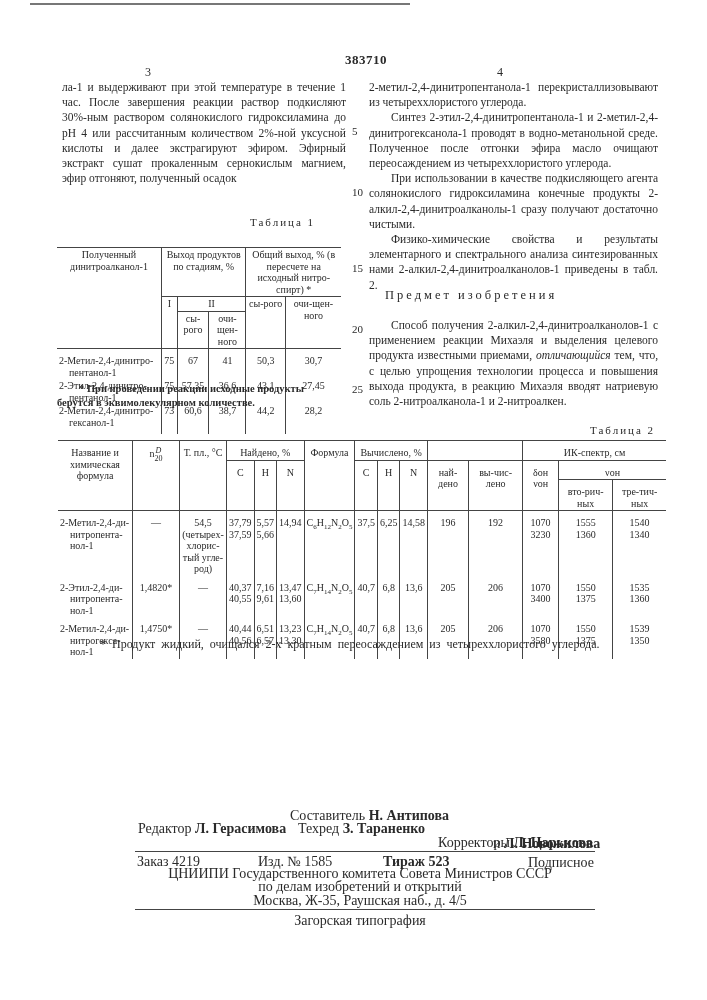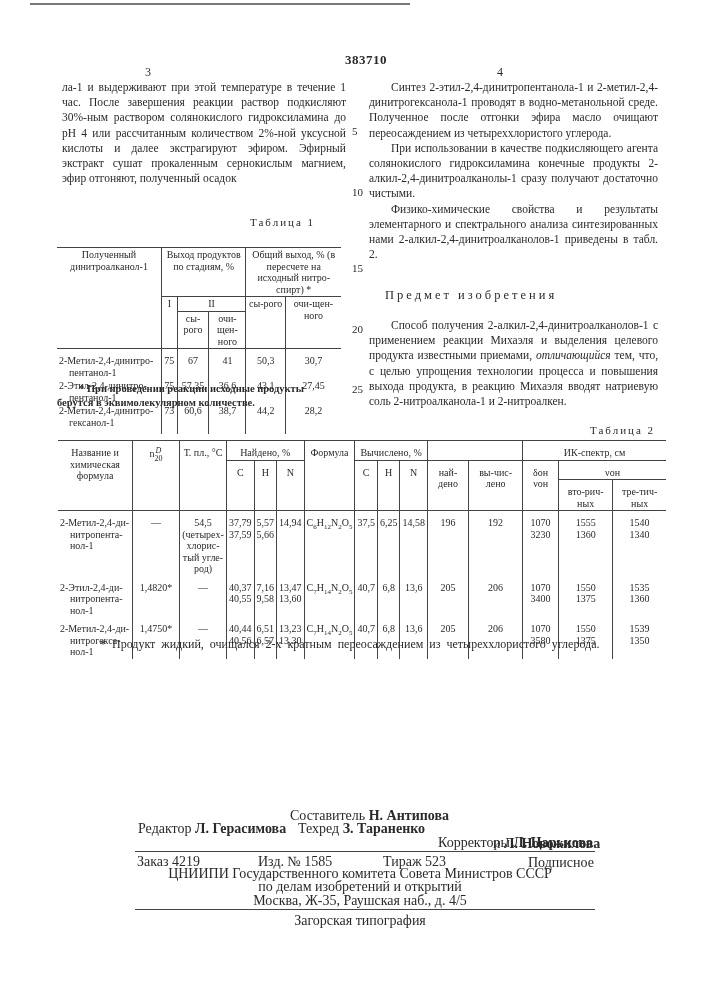--- a/index.html
+++ b/index.html
@@ -44,20 +44,21 @@
 <div class="topline"></div>
 <div class="patno">383710</div>
 <div class="colnum" style="left:145px">3</div>
 <div class="colnum" style="left:497px">4</div>
 
 <div class="col" style="left:62px; top:80px; width:284px;">
   <p>ла-1 и выдерживают при этой температуре в течение 1 час. После завершения реакции раствор подкисляют 30%-ным раствором солянокислого гидроксиламина до pH 4 или рассчитанным количеством 2%-ной уксусной кислоты и далее экстрагируют эфиром. Эфирный экстракт сушат прокаленным сернокислым магнием, эфир отгоняют, полученный осадок</p>
 </div>
 
 <div class="col" style="left:369px; top:80px; width:289px;">
+  <p>2-метил-2,4-динитропентанола-1 перекристаллизовывают из четыреххлористого углерода.</p>
   <p class="indent">Синтез 2-этил-2,4-динитропентанола-1 и 2-метил-2,4-динитрогексанола-1 проводят в водно-метанольной среде. Полученное после отгонки эфира масло очищают переосаждением из четыреххлористого углерода.</p>
   <p class="indent">При использовании в качестве подкисляющего агента солянокислого гидроксиламина конечные продукты 2-алкил-2,4-динитроалканолы-1 сразу получают достаточно чистыми.</p>
   <p class="indent">Физико-химические свойства и результаты элементарного и спектрального анализа синтезированных нами 2-алкил-2,4-динитроалканолов-1 приведены в табл. 2.</p>
 </div>
 
 <div class="heading">Предмет изобретения</div>
 
 <div class="col" style="left:369px; top:318px; width:289px;">
   <p class="indent"><span>Способ получения 2-алкил-2,4-динитроалканолов-1 с применением реакции Михаэля и выделения целевого продукта известными приемами,</span> <i>отличающийся</i> <span>тем, что, с целью упрощения технологии процесса и повышения выхода продукта, в реакцию Михаэля вводят натриевую соль 2-нитроалканола-1 и 2-нитроалкен.</span></p>
 </div>
@@ -197,21 +198,21 @@
         <td class="vb">1,4820*</td>
         <td class="vb">
           <div>—</div>
         </td>
         <td class="vb">
           <div>40,37</div>
           <div>40,55</div>
         </td>
         <td class="vb">
           <div>7,16</div>
-          <div>9,58</div>
+          <div>9,61</div>
         </td>
         <td class="vb">
           <div>13,47</div>
           <div>13,60</div>
         </td>
         <td class="vb">C<span class="subs">7</span>H<span class="subs">14</span>N<span class="subs">2</span>O<span class="subs">5</span></td>
         <td class="vb">40,7</td>
         <td class="vb">6,8</td>
         <td class="vb">13,6</td>
         <td class="vb">205</td>
@@ -273,19 +274,19 @@
 <div class="fn2">* Продукт жидкий, очищался 2-х кратным переосаждением из четыреххлористого углерода.</div>
 
 <div class="colophon" style="left:290px; top:808px;"><span>Составитель</span> <b class="nm">Н. Антипова</b></div>
 <div class="colophon" style="left:138px; top:821px;"><span>Редактор</span> <b class="nm">Л. Герасимова</b></div>
 <div class="colophon" style="left:298px; top:821px;"><span>Техред</span> <b class="nm">З. Тараненко</b></div>
 <div class="colophon" style="left:438px; top:823px;margin-top:12px;"><span>Корректоры</span> <b class="nm">Л. Царькова</b></div>
 <div class="colophon" style="left:493px; top:836px;"><span>и</span> <b class="nm">Л. Новожилова</b></div>
 <div class="hr" style="left:135px; top:851px; width:460px;"></div>
 <div class="colophon" style="left:137px; top:854px;">Заказ 4219</div>
 <div class="colophon" style="left:258px; top:854px;">Изд. № 1585</div>
-<div class="colophon" style="left:383px; top:854px;">Тираж 523</div>
+<div class="colophon" style="left:383px; top:854px;font-weight:bold;">Тираж 523</div>
 <div class="colophon" style="left:528px; top:855px;">Подписное</div>
 <div class="colophon" style="left:120px; width:480px; text-align:center; top:866px;">ЦНИИПИ Государственного комитета Совета Министров СССР</div>
 <div class="colophon" style="left:120px; width:480px; text-align:center; top:879px;">по делам изобретений и открытий</div>
 <div class="colophon" style="left:120px; width:480px; text-align:center; top:893px;">Москва, Ж-35, Раушская наб., д. 4/5</div>
 <div class="hr" style="left:135px; top:909px; width:460px;"></div>
 <div class="colophon" style="left:120px; width:480px; text-align:center; top:913px;">Загорская типография</div>
 
 </body></html>

